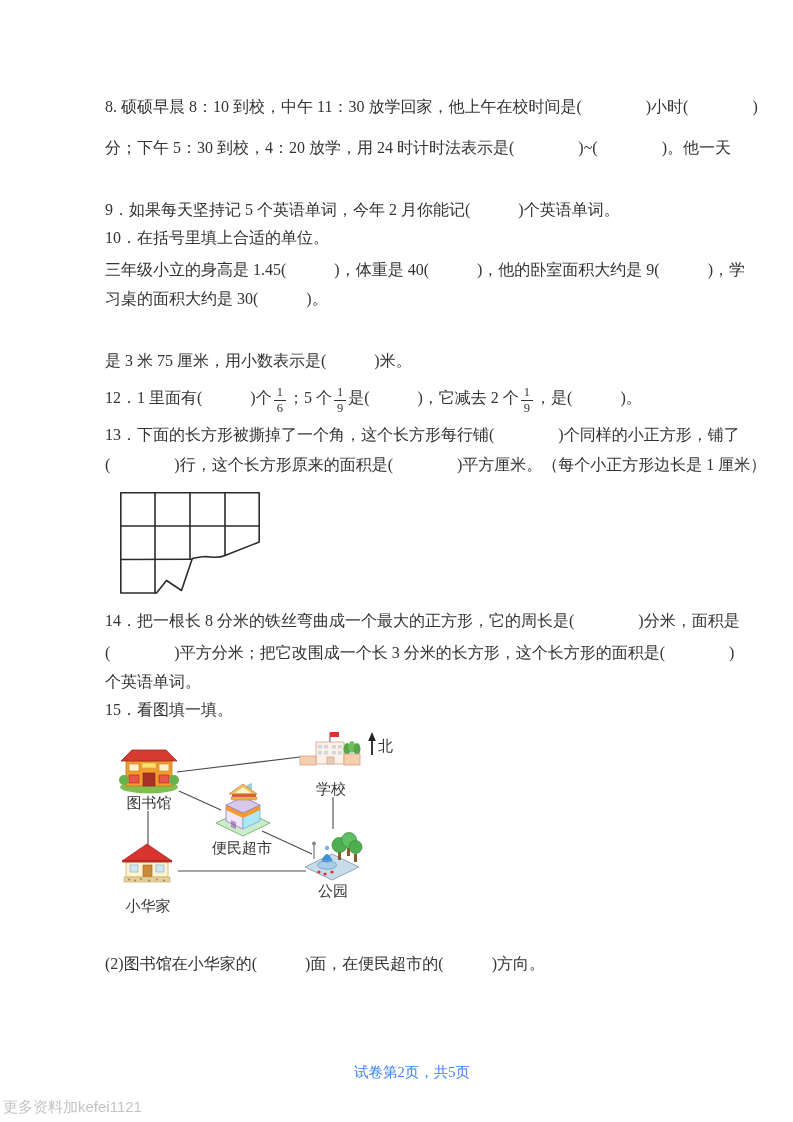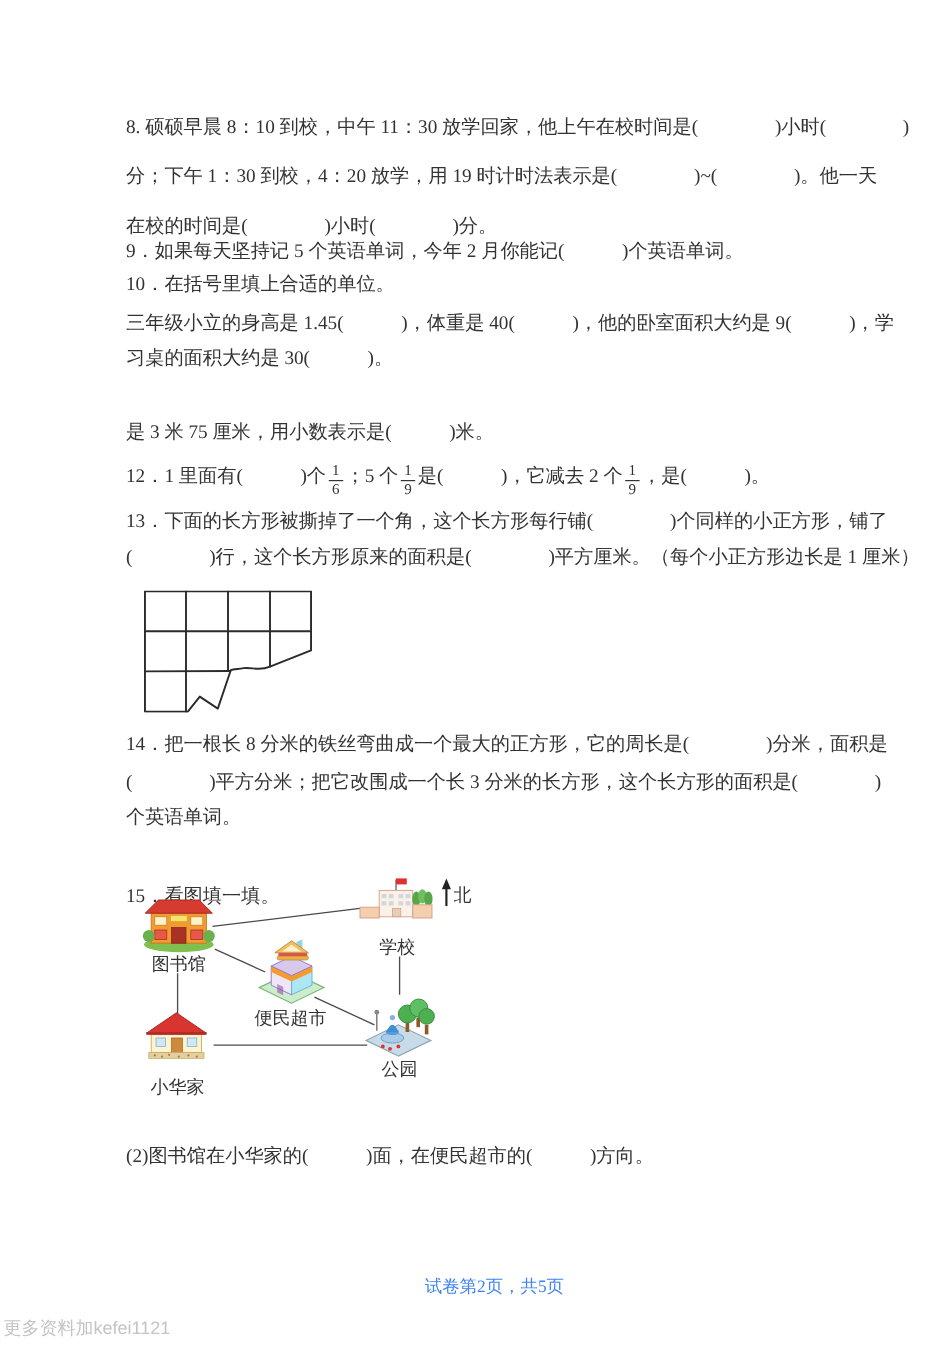--- a/index.html
+++ b/index.html
@@ -56,22 +56,21 @@
     font-family:"Liberation Serif","DejaVu Serif",serif;
     fill:#333333;
   }
 </style>
 </head>
 <body>
 
 <div id="page">
 
   <div class="tline" style="top:97px">8. 硕硕早晨 8：10 到校，中午 11：30 放学回家，他上午在校时间是(　　　　)小时(　　　　)</div>
-  <div class="tline" style="top:138px">分；下午 1：30 到校，4：20 放学，用 19 时计时法表示是(　　　　)~(　　　　)。他一天</div>
-  <div class="tline" style="top:179px">在校的时间是(　　　　)小时(　　　　)分。</div>
+  <div class="tline" style="top:138px">分；下午 5：30 到校，4：20 放学，用 24 时计时法表示是(　　　　)~(　　　　)。他一天</div>
 
   <div class="tline" style="top:200px">9．如果每天坚持记 5 个英语单词，今年 2 月你能记(　　　)个英语单词。</div>
 
   <div class="tline" style="top:228px">10．在括号里填上合适的单位。</div>
   <div class="tline" style="top:260px">三年级小立的身高是 1.45(　　　)，体重是 40(　　　)，他的卧室面积大约是 9(　　　)，学</div>
   <div class="tline" style="top:289px">习桌的面积大约是 30(　　　)。</div>
 
   <div class="tline" style="top:351px">是 3 米 75 厘米，用小数表示是(　　　)米。</div>
 
   <div class="tline fracline" style="top:381px">
@@ -89,21 +88,21 @@
       <line x1="105" y1="0.8" x2="105" y2="63.5"></line>
       <line x1="0.8" y1="34" x2="139.2" y2="34"></line>
       <line x1="0.8" y1="67.5" x2="72" y2="67.2"></line>
     </g>
   </svg>
 
   <div class="tline" style="top:611px">14．把一根长 8 分米的铁丝弯曲成一个最大的正方形，它的周长是(　　　　)分米，面积是</div>
   <div class="tline" style="top:643px">(　　　　)平方分米；把它改围成一个长 3 分米的长方形，这个长方形的面积是(　　　　)</div>
   <div class="tline" style="top:672px">个英语单词。</div>
 
-  <div class="tline" style="top:738px">15．看图填一填。</div>
+  <div class="tline" style="top:700px">15．看图填一填。</div>
 
   <svg class="diagram" style="left:100px;top:728px" width="300" height="190" viewBox="0 0 300 190">
 
     <g stroke="#4a4a4a" stroke-width="1.1">
       <line x1="77" y1="44" x2="200" y2="29"></line>
       <line x1="79" y1="63" x2="121" y2="82"></line>
       <line x1="162" y1="103" x2="212" y2="126"></line>
       <line x1="48" y1="83" x2="48" y2="117"></line>
       <line x1="233" y1="69" x2="233" y2="101"></line>
       <line x1="78" y1="143" x2="206" y2="143"></line>

